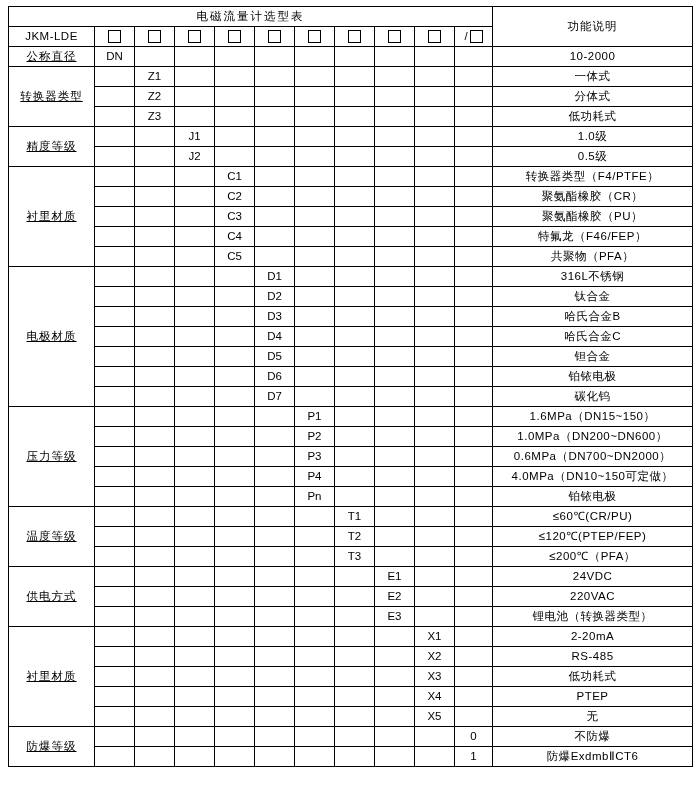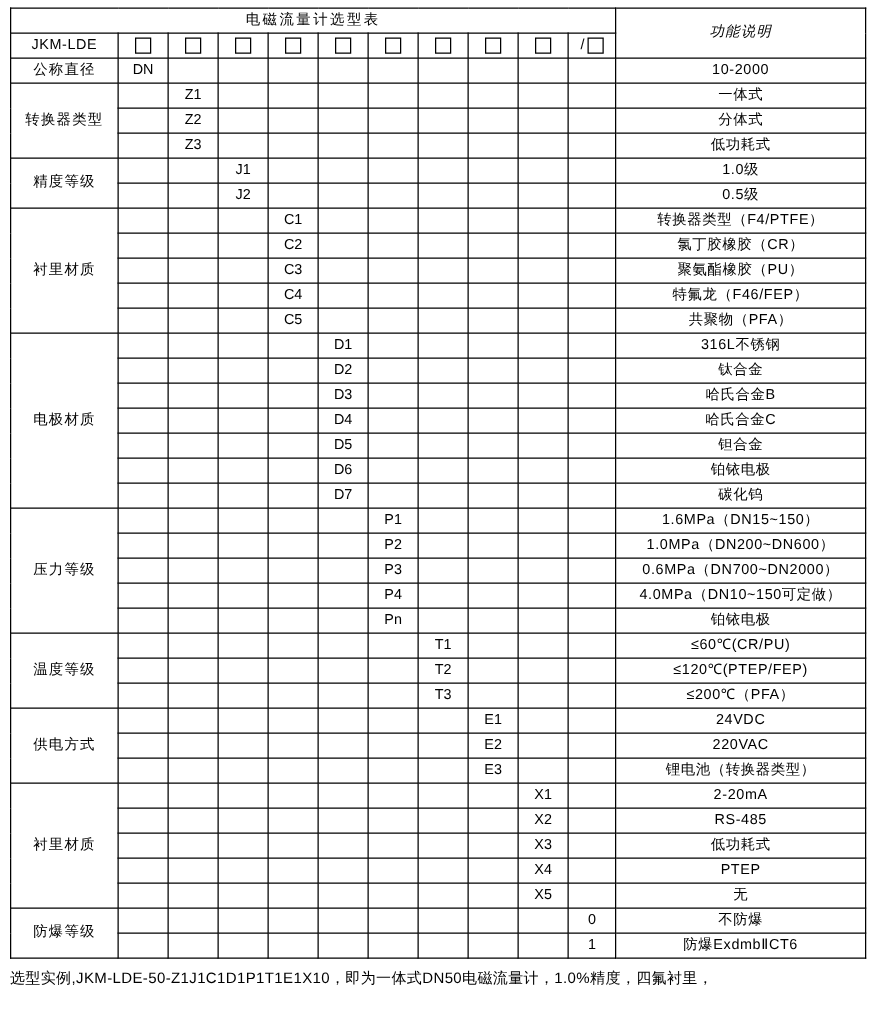--- a/index.html
+++ b/index.html
@@ -35,30 +35,30 @@
     line-height: 1.1;
     height: 19px;
   }
   td.blank {
     border: 1px solid #000;
   }
   td.rowlabel {
     font-size: 13px;
     font-weight: normal;
     letter-spacing: 1px;
+    text-decoration: underline;
   }
   td.title {
     font-size: 14px;
     letter-spacing: 2px;
     height: 26px;
   }
   td.funcdesc {
     font-size: 13.5px;
     letter-spacing: 1px;
-    font-style: italic;
   }
   td.code {
     font-size: 11.5px;
   }
   td.desc {
     font-size: 12px;
     letter-spacing: 0.5px;
   }
   td.model {
     font-size: 12.5px;
@@ -225,21 +225,21 @@
           <td class="blank"></td>
           <td class="blank"></td>
           <td class="blank"></td>
           <td class="code">C2</td>
           <td class="blank"></td>
           <td class="blank"></td>
           <td class="blank"></td>
           <td class="blank"></td>
           <td class="blank"></td>
           <td class="blank"></td>
-          <td class="desc">氯丁胶橡胶（CR）</td>
+          <td class="desc">聚氨酯橡胶（CR）</td>
         </tr>
         <tr>
           <td class="blank"></td>
           <td class="blank"></td>
           <td class="blank"></td>
           <td class="code">C3</td>
           <td class="blank"></td>
           <td class="blank"></td>
           <td class="blank"></td>
           <td class="blank"></td>
@@ -601,17 +601,16 @@
           <td class="blank"></td>
           <td class="blank"></td>
           <td class="blank"></td>
           <td class="code">1</td>
           <td class="desc">防爆ExdmbⅡCT6</td>
         </tr>
       </tbody>
   </table>
 
   <div class="footnotes">
-    <div>选型实例,JKM-LDE-50-Z1J1C1D1P1T1E1X10，即为一体式DN50电磁流量计，1.0%精度，四氟衬里，</div>
 
   </div>
 
 </div>
 
 </body></html>

